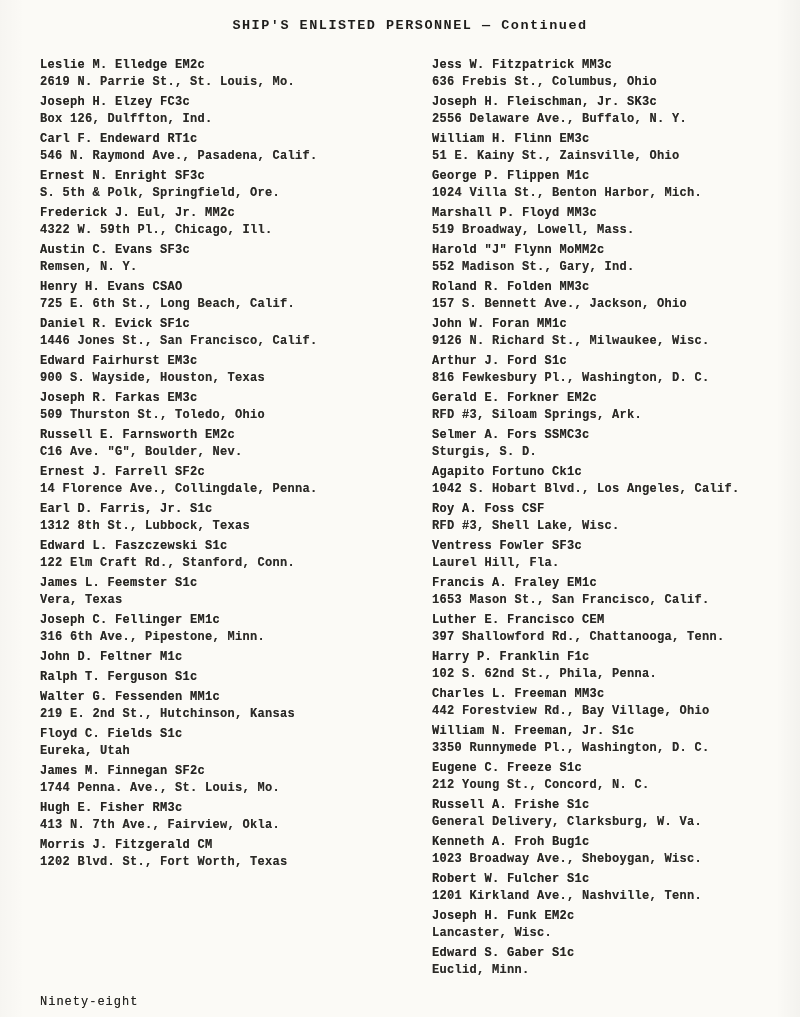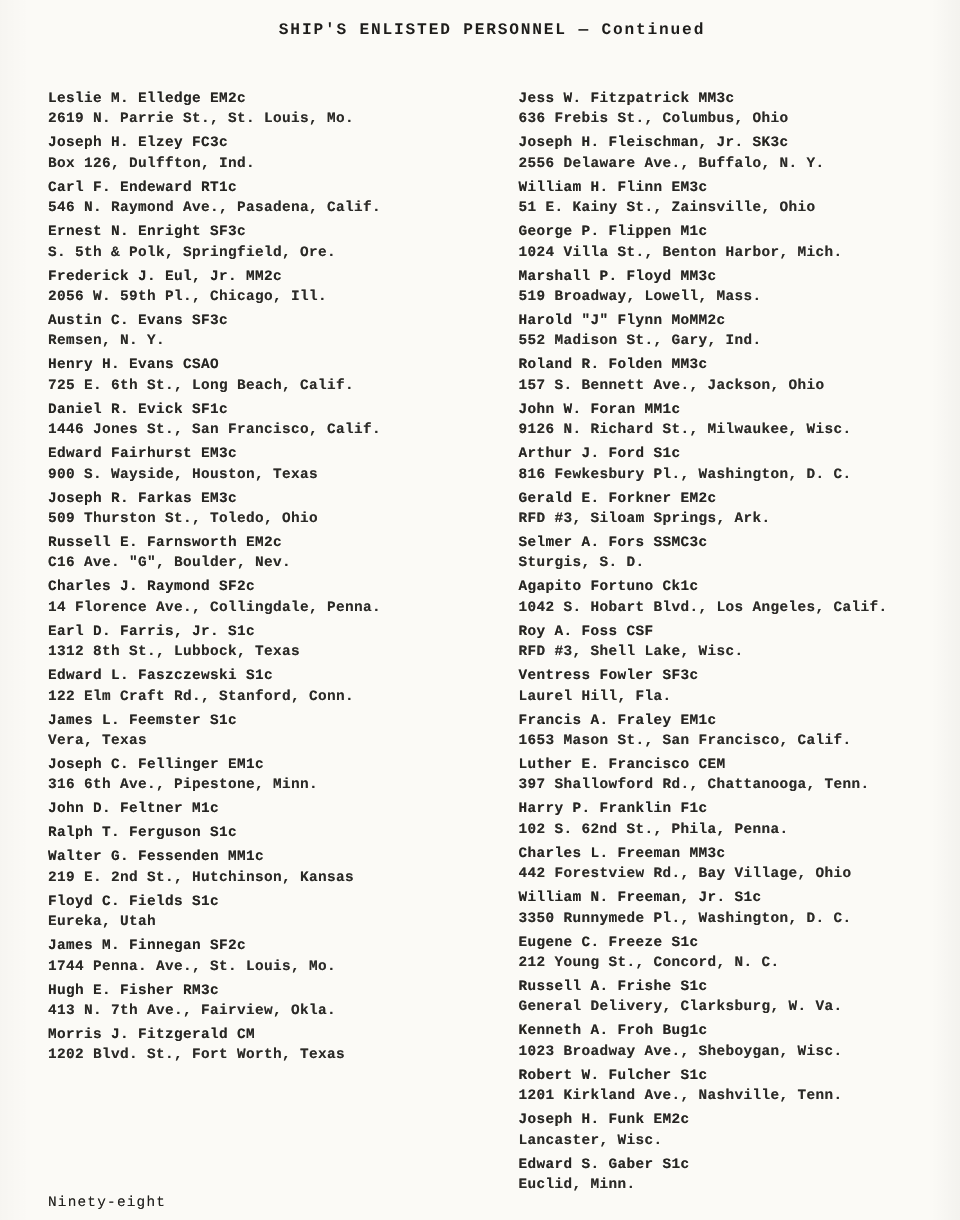--- a/index.html
+++ b/index.html
@@ -30,21 +30,21 @@
     text-align: center;
     font-size: 13.5px;
     font-weight: 700;
     letter-spacing: 1.5px;
     white-space: pre;
     color: #1e1d1b;
     padding-left: 10px;
   }
   .col {
     position: absolute;
-    top: 74px;
+    top: 57px;
     width: 380px;
   }
   .col-left  { left: 40px; }
   .col-right { left: 432px; }
   .entry {
     margin-bottom: 3px;
     white-space: nowrap;
   }
   .entry .line {
     font-size: 12px;
@@ -87,21 +87,21 @@
       <div class="entry">
         <div class="line name">Carl F. Endeward RT1c</div>
         <div class="line addr">546 N. Raymond Ave., Pasadena, Calif.</div>
       </div>
       <div class="entry">
         <div class="line name">Ernest N. Enright SF3c</div>
         <div class="line addr">S. 5th &amp; Polk, Springfield, Ore.</div>
       </div>
       <div class="entry">
         <div class="line name">Frederick J. Eul, Jr. MM2c</div>
-        <div class="line addr">2056 W. 59th Pl., Chicago, Ill.</div>
+        <div class="line addr">4322 W. 59th Pl., Chicago, Ill.</div>
       </div>
       <div class="entry">
         <div class="line name">Austin C. Evans SF3c</div>
         <div class="line addr">Remsen, N. Y.</div>
       </div>
       <div class="entry">
         <div class="line name">Henry H. Evans CSAO</div>
         <div class="line addr">725 E. 6th St., Long Beach, Calif.</div>
       </div>
       <div class="entry">
@@ -114,21 +114,21 @@
       </div>
       <div class="entry">
         <div class="line name">Joseph R. Farkas EM3c</div>
         <div class="line addr">509 Thurston St., Toledo, Ohio</div>
       </div>
       <div class="entry">
         <div class="line name">Russell E. Farnsworth EM2c</div>
         <div class="line addr">C16 Ave. "G", Boulder, Nev.</div>
       </div>
       <div class="entry">
-        <div class="line name">Charles J. Raymond SF2c</div>
+        <div class="line name">Ernest J. Farrell SF2c</div>
         <div class="line addr">14 Florence Ave., Collingdale, Penna.</div>
       </div>
       <div class="entry">
         <div class="line name">Earl D. Farris, Jr. S1c</div>
         <div class="line addr">1312 8th St., Lubbock, Texas</div>
       </div>
       <div class="entry">
         <div class="line name">Edward L. Faszczewski S1c</div>
         <div class="line addr">122 Elm Craft Rd., Stanford, Conn.</div>
       </div>

